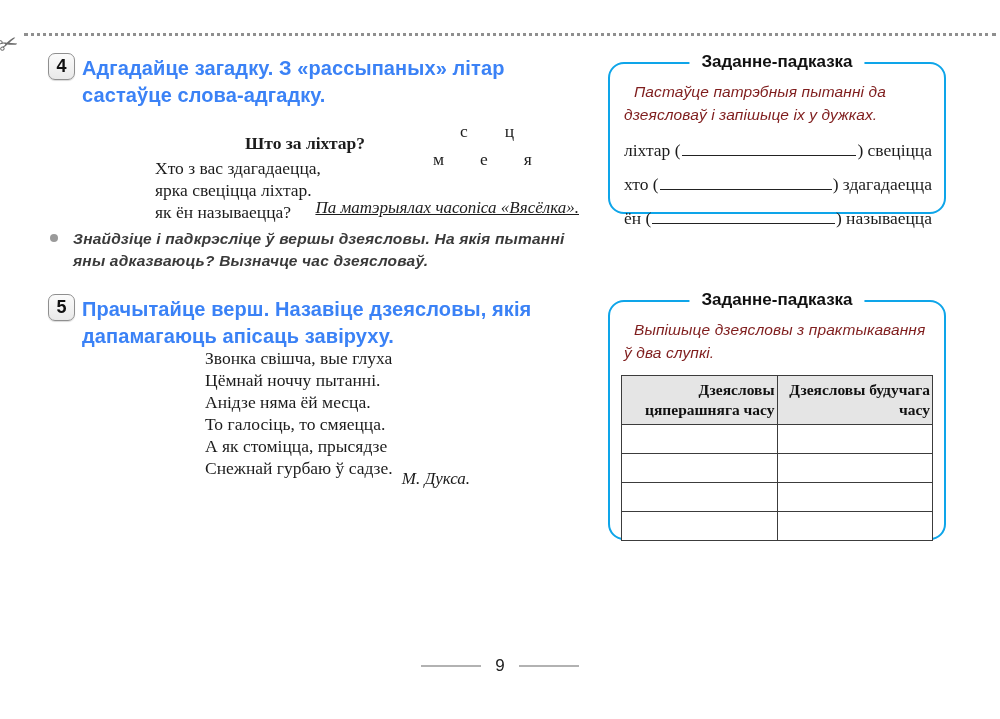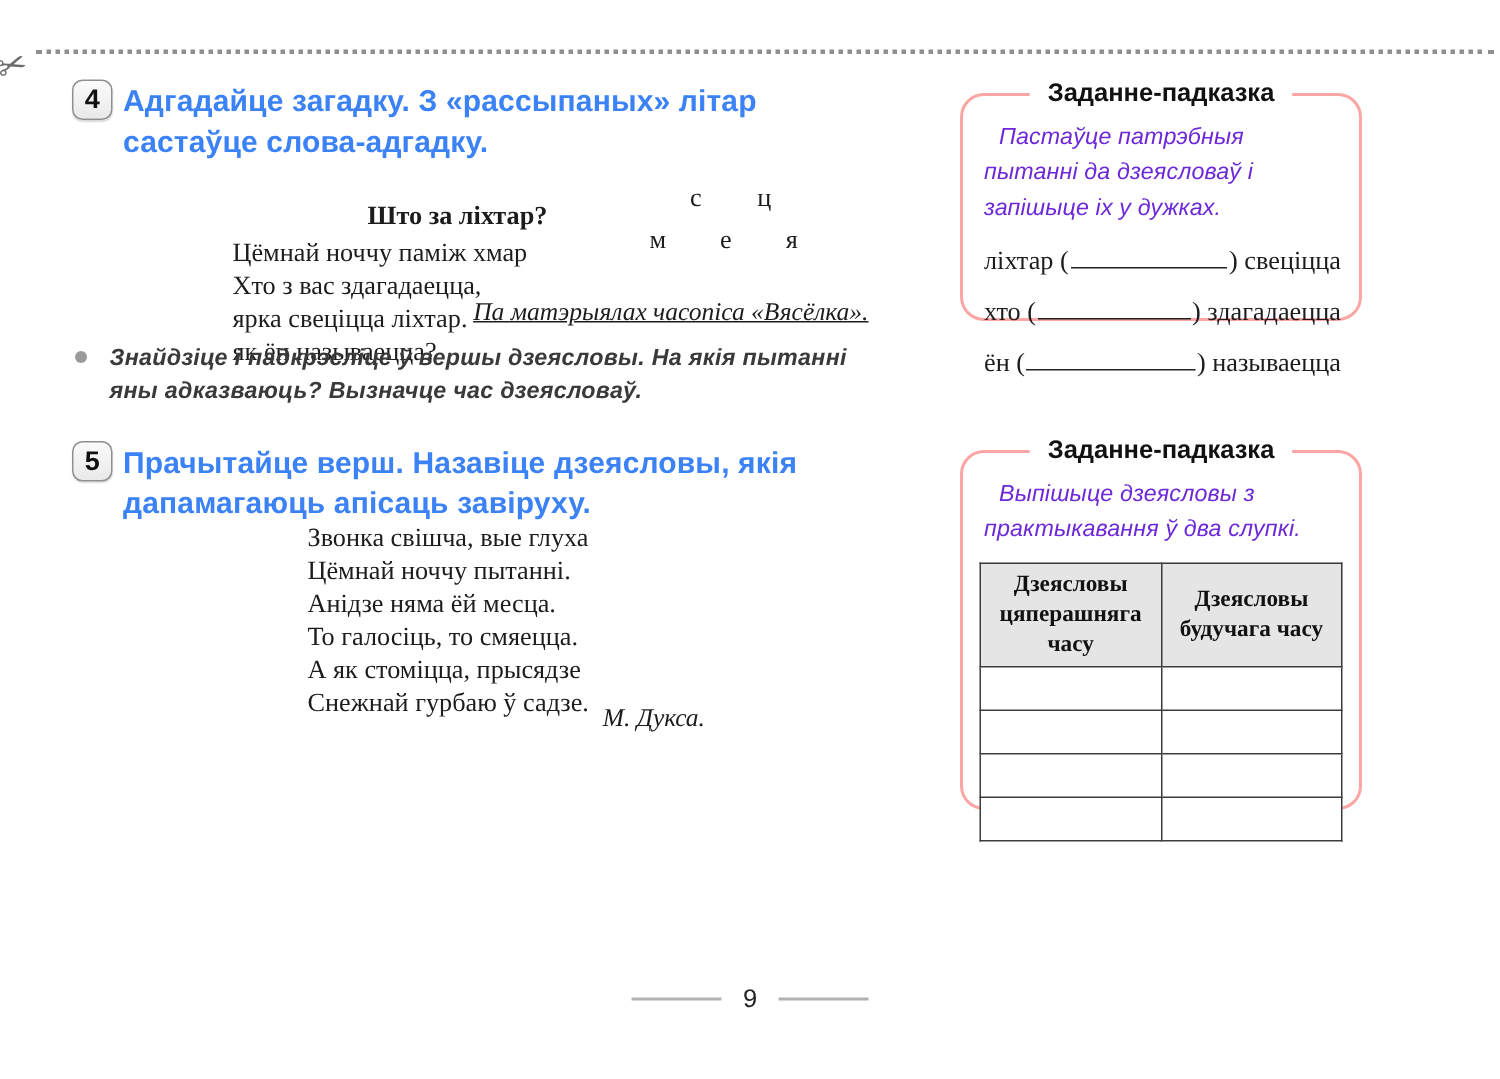--- a/index.html
+++ b/index.html
@@ -61,31 +61,31 @@
   }
   .bullet-text {
     font-style:italic; font-size:15.5px; line-height:1.45; color:#3a3a3a;
     letter-spacing:.2px;
   }
 
   .poem2 { position:absolute; left:205px; top:347px; }
 
   
   .hintbox {
-    position:absolute; left:640px; width:268px;
-    border:2px solid #fca5a5; border-radius:16px;
+    position:absolute; left:608px; width:338px;
+    border:2px solid #0ea5e9; border-radius:16px;
     background:#fff;
   }
   .hintbox-title {
     position:absolute; top:-12px; left:50%; transform:translateX(-50%);
     background:#fff; padding:0 12px;
     font-weight:bold; font-size:17px; white-space:nowrap; color:#111;
   }
   .hintbox-instr {
-    font-style:italic; font-size:15.5px; line-height:1.5; color:#6d28d9;
+    font-style:italic; font-size:15.5px; line-height:1.5; color:#7f1d1d;
     padding:16px 12px 0 14px; text-indent:10px; letter-spacing:.1px;
   }
   .fill-line {
     display:flex; align-items:baseline;
     font-family:"Liberation Serif","DejaVu Serif",serif;
     font-size:17.5px; margin:13px 12px 0 14px; white-space:nowrap;
   }
   .fill-blank {
     flex:1 1 auto; border-bottom:1.5px solid #222; height:15px;
     margin:0 1px;
@@ -93,21 +93,21 @@
 
   table.hint-table {
     border-collapse:collapse;
     margin:10px 11px 0 11px;
     width:calc(100% - 22px);
     font-family:"Liberation Serif","DejaVu Serif",serif;
   }
   .hint-table th {
     border:1.6px solid #3c3c3c; background:#e5e5e5;
     font-size:15.5px; font-weight:bold; line-height:1.3;
-    padding:4px 2px; text-align:center; color:#111;
+    padding:4px 2px; text-align:right; color:#111;
   }
   .hint-table td { border:1.6px solid #3c3c3c; height:29px; background:#fff; }
 
   
   .page-footer {
     position:absolute; left:0; top:656px; width:1000px;
     display:flex; align-items:center; justify-content:center; gap:14px;
   }
   .footer-dash { width:60px; height:0; border-top:2px solid #b2b2b2; }
   .page-number { font-size:17px; color:#222; }
@@ -116,21 +116,20 @@
 <body>
 
 <div class="cut-line"></div>
 <div class="scissors">✂</div>
 
 <div class="badge" style="left:48px; top:53px;">4</div>
 <div class="ex-heading" style="left:82px; top:55px; width:502px;">Адгадайце загадку. З «рассыпаных» літар састаўце слова-адгадку.</div>
 
 <div class="riddle-block serif">
   <div class="riddle-title">Што за ліхтар?</div>
-  <div class="verse-line">Цёмнай ноччу паміж хмар</div>
   <div class="verse-line">Хто з вас здагадаецца,</div>
   <div class="verse-line">ярка свеціцца ліхтар.</div>
   <div class="verse-line">як ён называецца?</div>
 </div>
 
 <div class="letters-row serif" style="left:460px; top:121px; gap:37px;">
   <span>с</span>
   <span>ц</span>
 </div>
 <div class="letters-row serif" style="left:433px; top:149px; gap:36px;">

